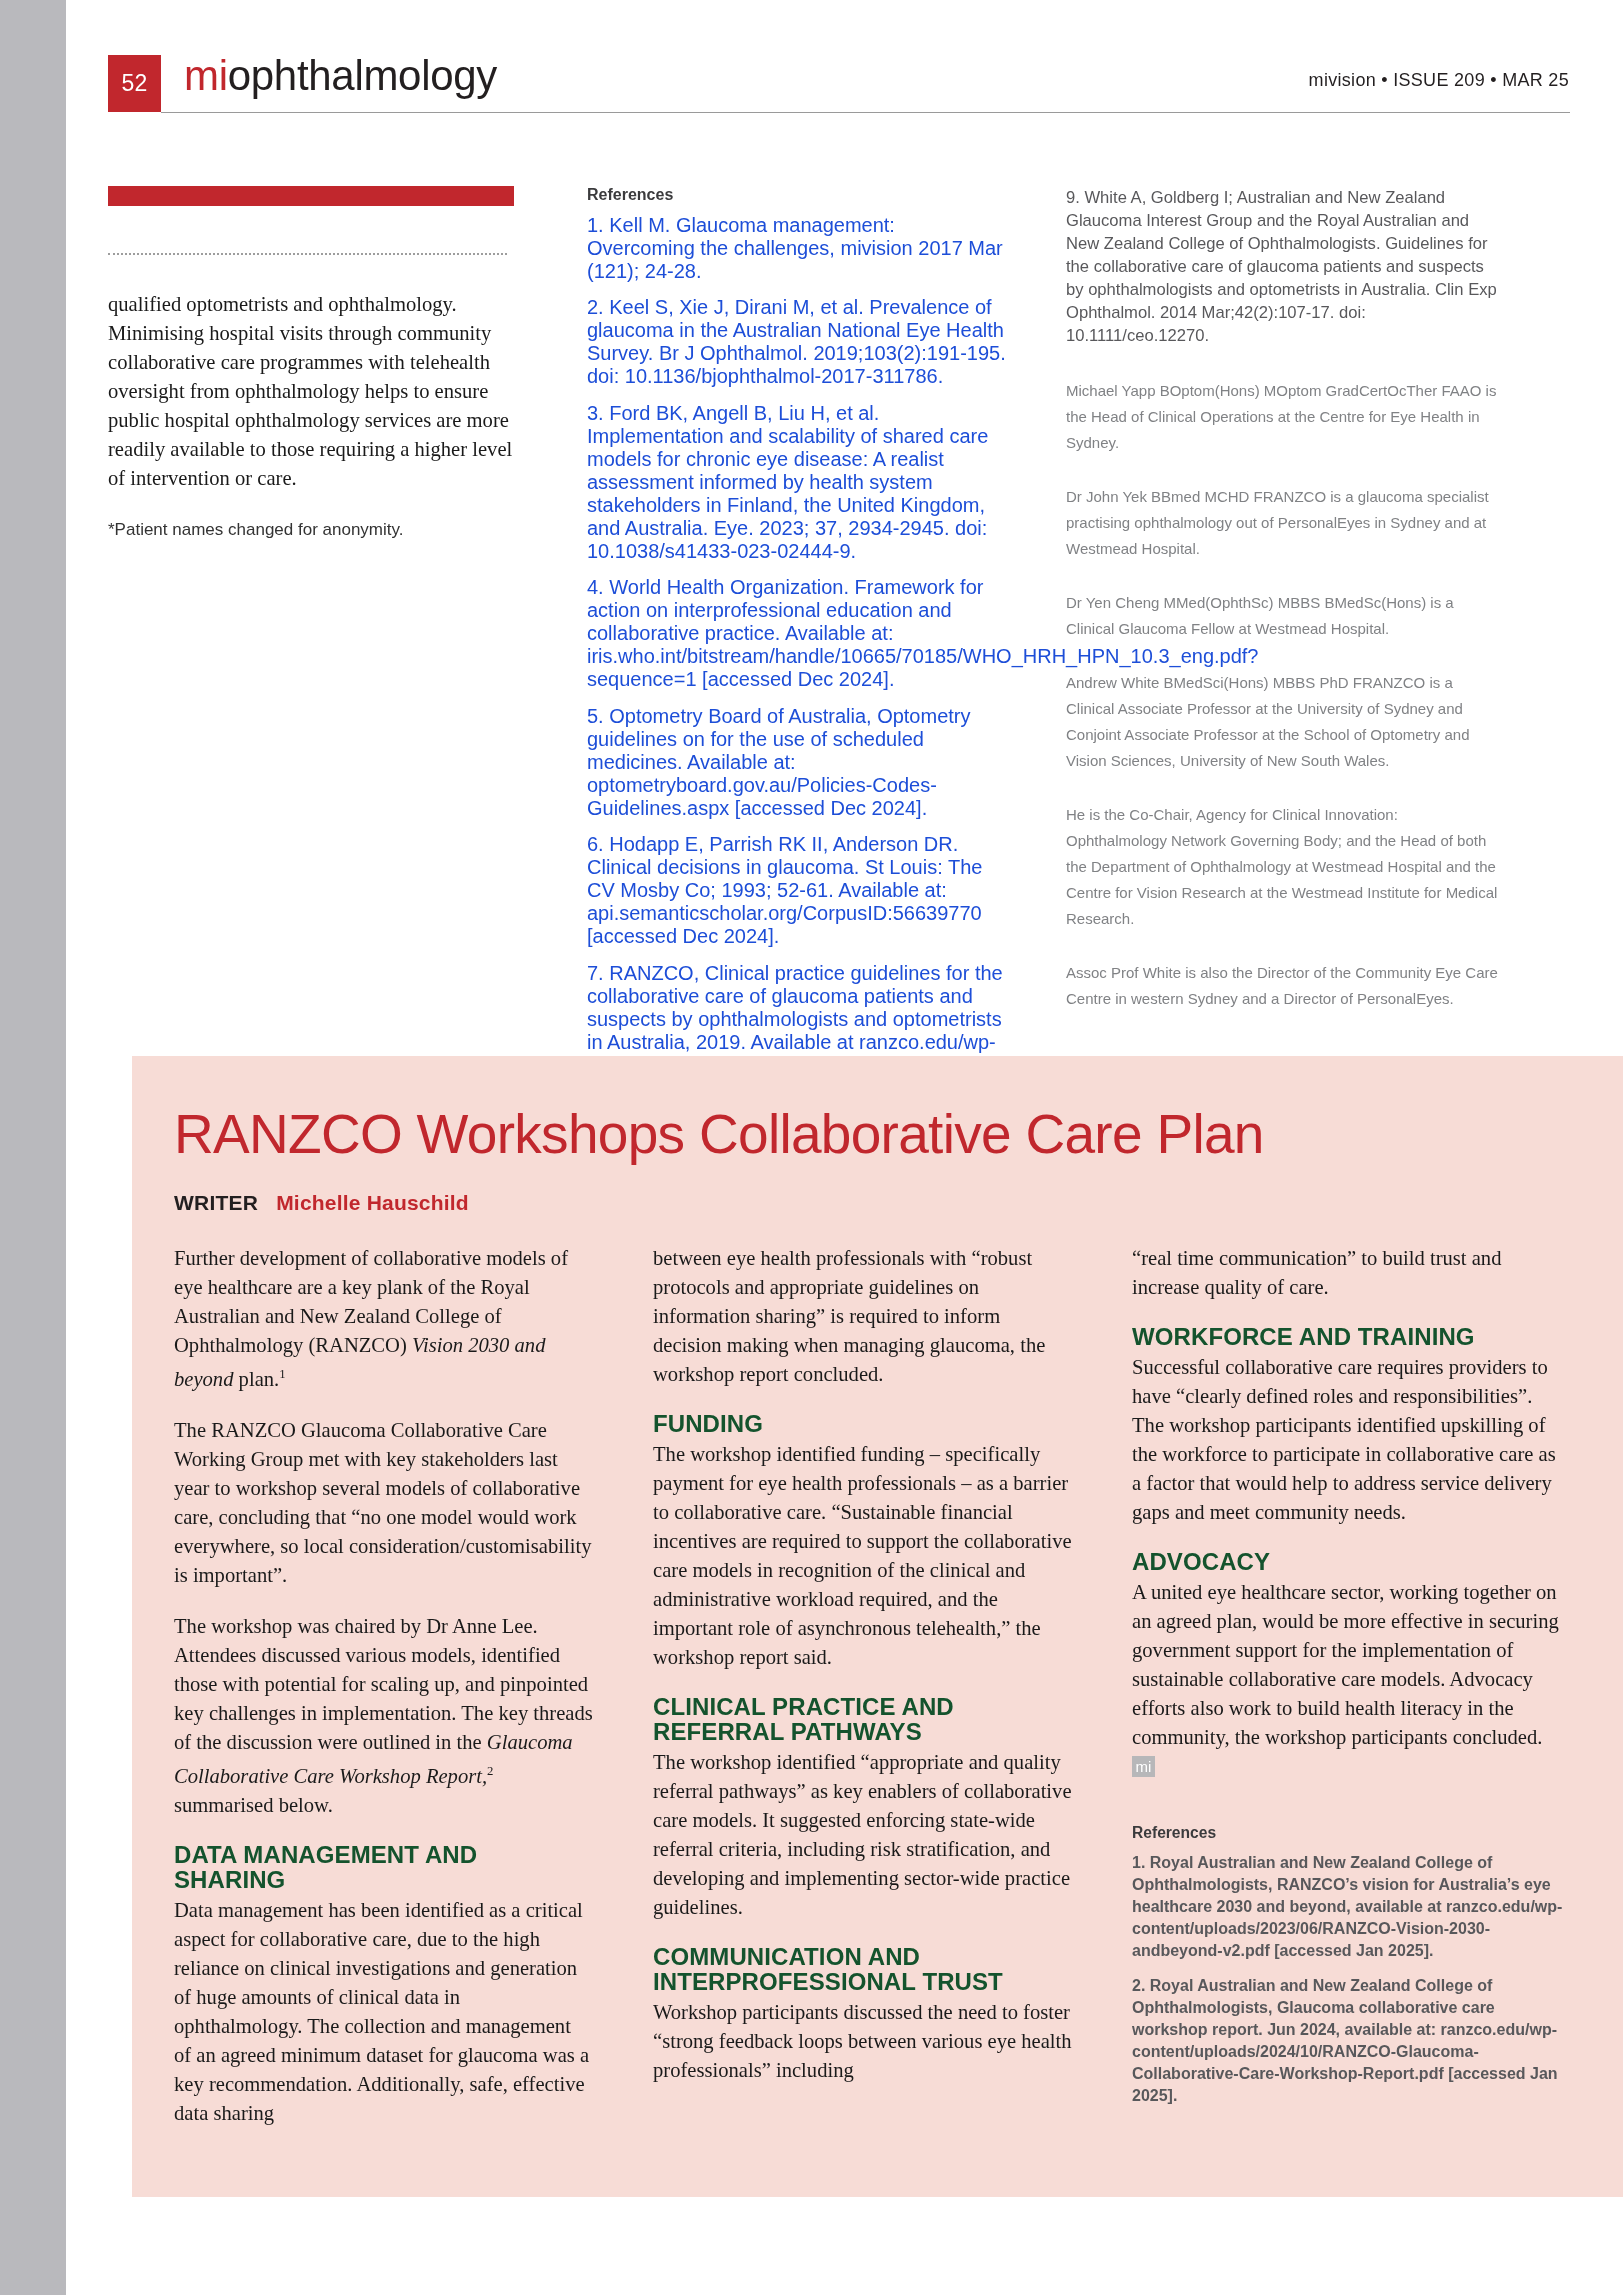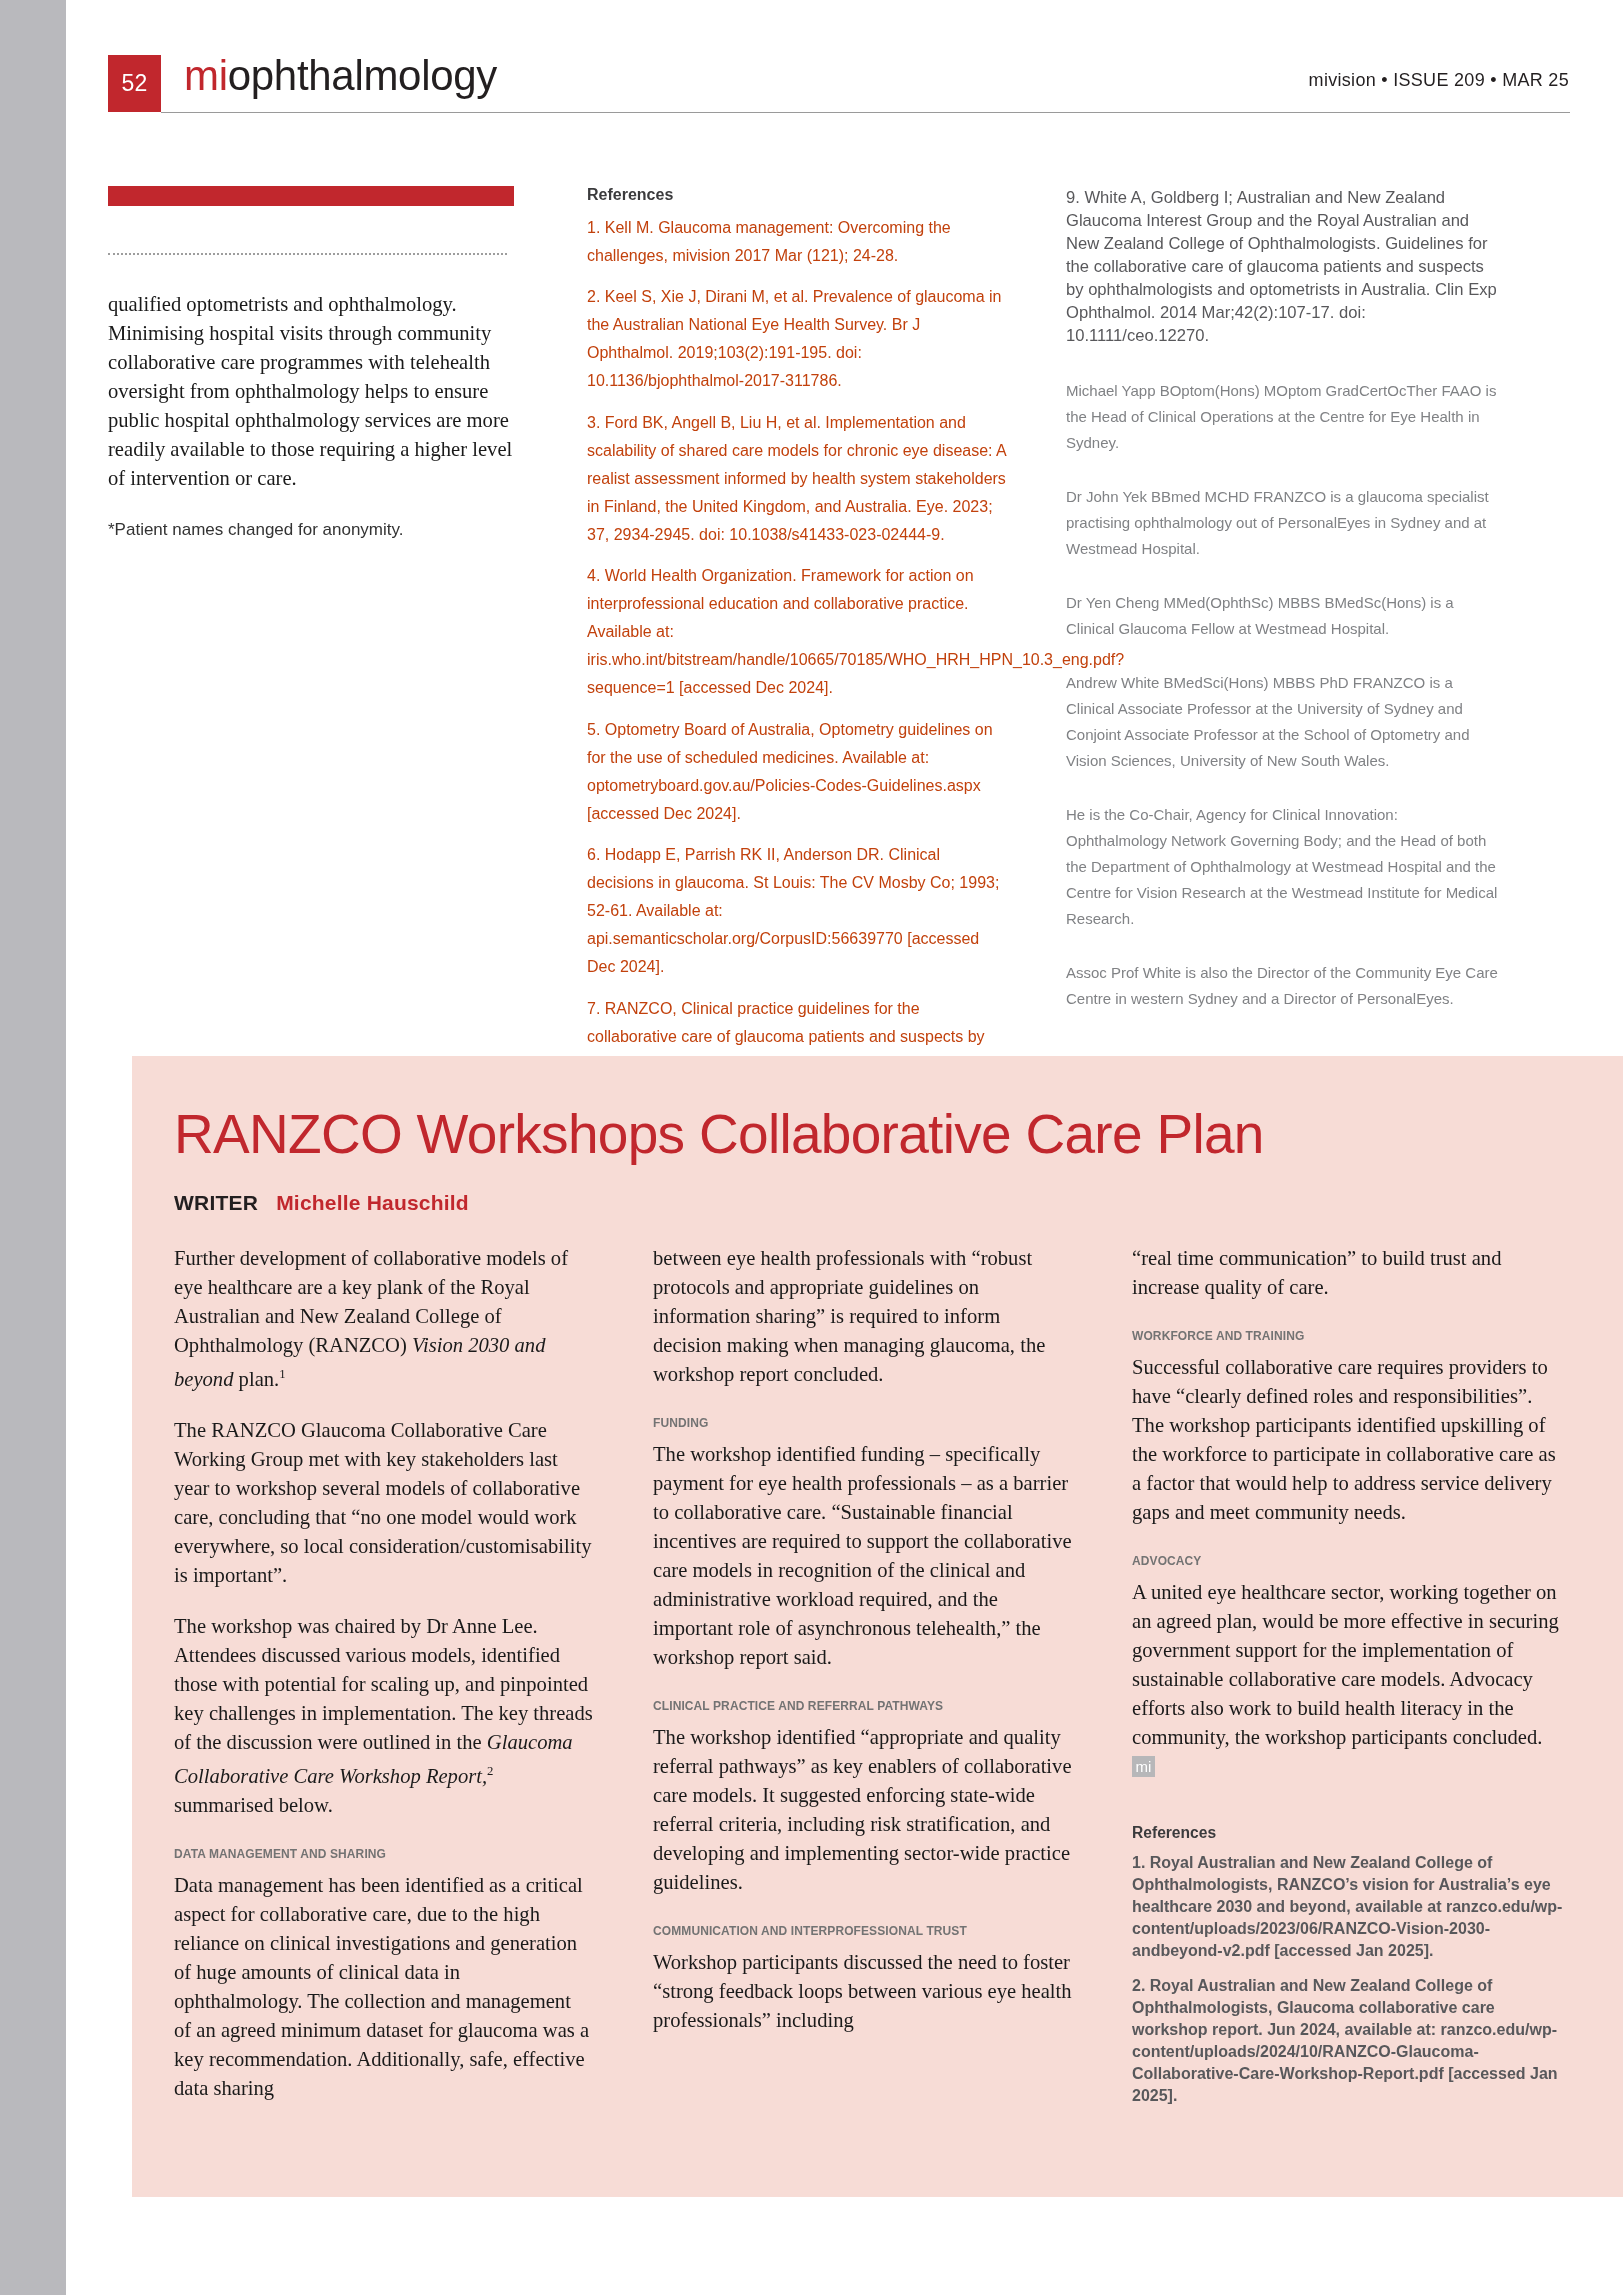--- a/index.html
+++ b/index.html
@@ -124,23 +124,23 @@
     color: #333333;
   }
 
   .refs-heading {
     font-size: 16px;
     font-weight: 700;
     color: #3b3b3d;
     margin-bottom: 9.5px;
   }
   .ref-item {
-    font-size: 16px;
-    line-height: 28px;
-    color: #c2410c;
+    font-size: 20px;
+    line-height: 23px;
+    color: #1d4ed8;
     margin-bottom: 13.5px;
   }
   .bio-item {
     font-size: 15px;
     line-height: 26px;
     color: #808285;
     margin-bottom: 28px;
   }
   .ref-item-c {
     font-size: 16.6px;
@@ -195,23 +195,23 @@
   .fpara {
     font-family: "Liberation Serif", serif;
     font-size: 20.6px;
     line-height: 29px;
     color: #1a1a1a;
     margin-bottom: 22px;
   }
   .fpara i { font-style: italic; }
   .fpara sup { font-size: 0.62em; vertical-align: super; }
   .fhead {
-    font-size: 12px;
-    font-weight: 700;
-    color: #737373;
+    font-size: 24px;
+    font-weight: 700;
+    color: #14532d;
     letter-spacing: 0.1px;
     line-height: 25px;
     margin-bottom: 4px;
   }
   .mi-end {
     display: inline-block;
     background: #b7b7b9;
     color: #ffffff;
     font-family: "Liberation Sans", sans-serif;
     font-size: 15px;

